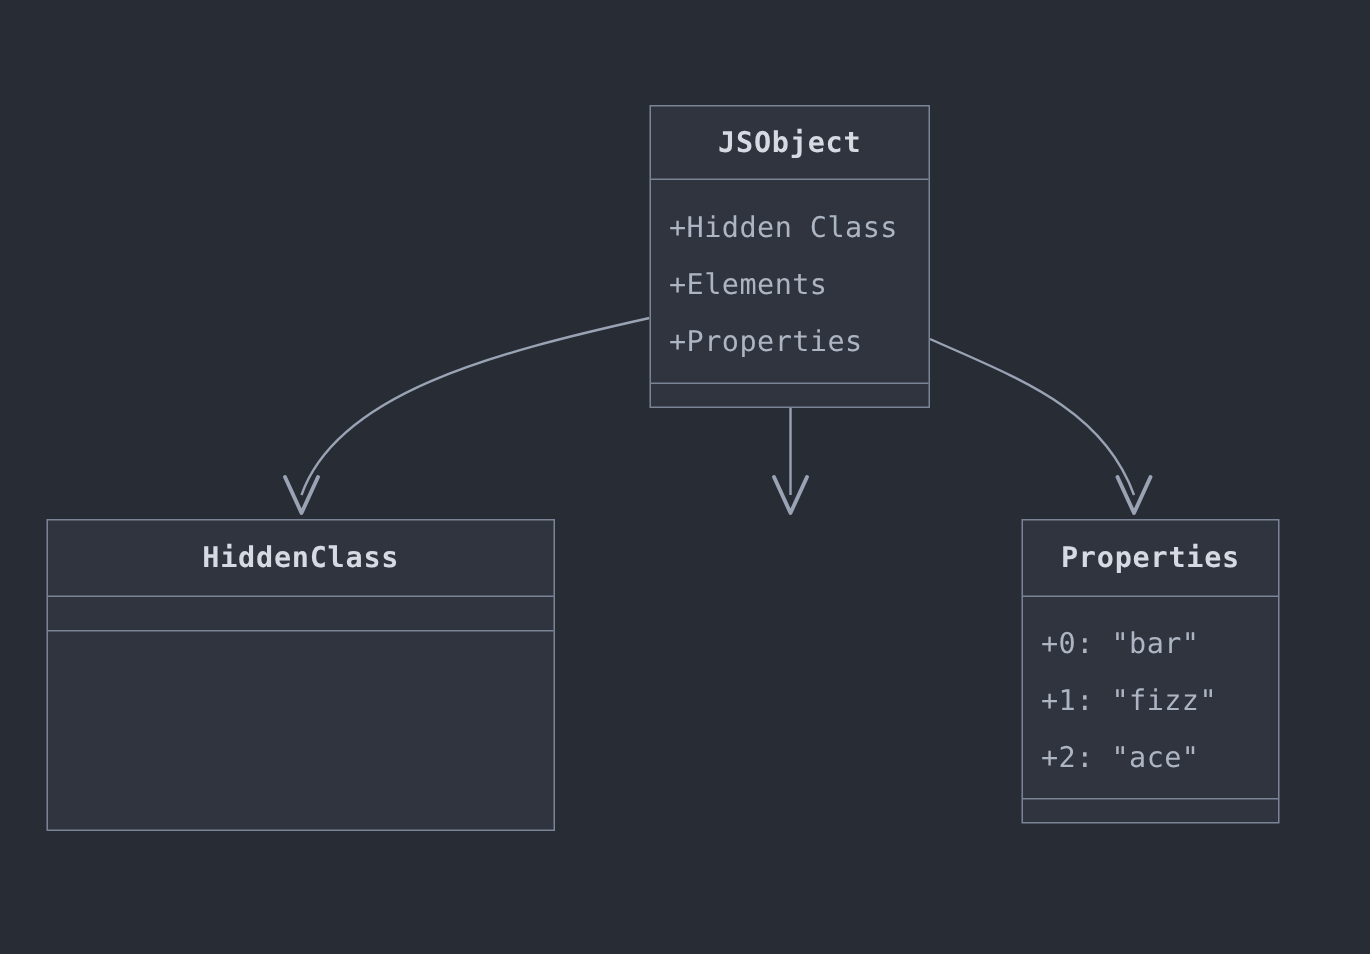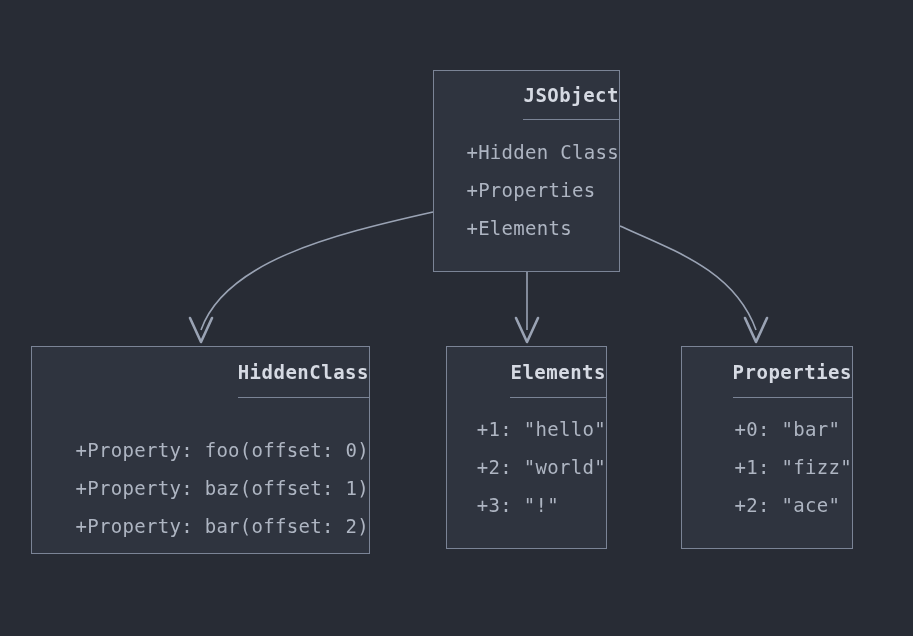--- a/index.html
+++ b/index.html
@@ -15,21 +15,20 @@
     overflow: hidden;
     font-family: "DejaVu Sans Mono", "Liberation Mono", monospace;
   }
   .uml-box {
     position: absolute;
     box-sizing: border-box;
     background: #2f343f;
     border: 1px solid #7b8496;
     display: flex;
     flex-direction: column;
-    align-items: flex-end;
   }
   .uml-title {
     box-sizing: border-box;
     text-align: center;
     font-weight: bold;
     font-size: 19px;
     letter-spacing: 0.5px;
     color: #d6dae3;
     border-bottom: 1px solid #7b8496;
     display: flex;
@@ -99,45 +98,31 @@
     <path d="M 516 318 L 527 342 L 538 318" fill="none" stroke="#9aa3b4" stroke-width="2.6" stroke-linecap="round" stroke-linejoin="round"></path>
 
     <path d="M 620 226 C 678 252, 735 272, 756 330" fill="none" stroke="#9aa3b4" stroke-width="1.6"></path>
     <path d="M 745 318 L 756 342 L 767 318" fill="none" stroke="#9aa3b4" stroke-width="2.6" stroke-linecap="round" stroke-linejoin="round"></path>
   </svg>
 
   <div class="uml-box" id="box-jsobject">
     <div class="uml-title">JSObject</div>
     <div class="uml-section">
       <div class="uml-row">+Hidden Class</div>
+      <div class="uml-row">+Elements</div>
       <div class="uml-row">+Properties</div>
-      <div class="uml-row">+Elements</div>
     </div>
     <div class="uml-footer"></div>
   </div>
 
   <div class="uml-box" id="box-hiddenclass">
     <div class="uml-title">HiddenClass</div>
     <div class="uml-section divided uml-empty-sec"></div>
-    <div class="uml-section body">
-      <div class="uml-row">+Property: foo(offset: 0)</div>
-      <div class="uml-row">+Property: baz(offset: 1)</div>
-      <div class="uml-row">+Property: bar(offset: 2)</div>
-    </div>
   </div>
 
-  <div class="uml-box" id="box-elements">
-    <div class="uml-title">Elements</div>
-    <div class="uml-section">
-      <div class="uml-row">+1: "hello"</div>
-      <div class="uml-row">+2: "world"</div>
-      <div class="uml-row">+3: "!"</div>
-    </div>
-    <div class="uml-footer"></div>
-  </div>
 
   <div class="uml-box" id="box-properties">
     <div class="uml-title">Properties</div>
     <div class="uml-section">
       <div class="uml-row">+0: "bar"</div>
       <div class="uml-row">+1: "fizz"</div>
       <div class="uml-row">+2: "ace"</div>
     </div>
     <div class="uml-footer"></div>
   </div>

